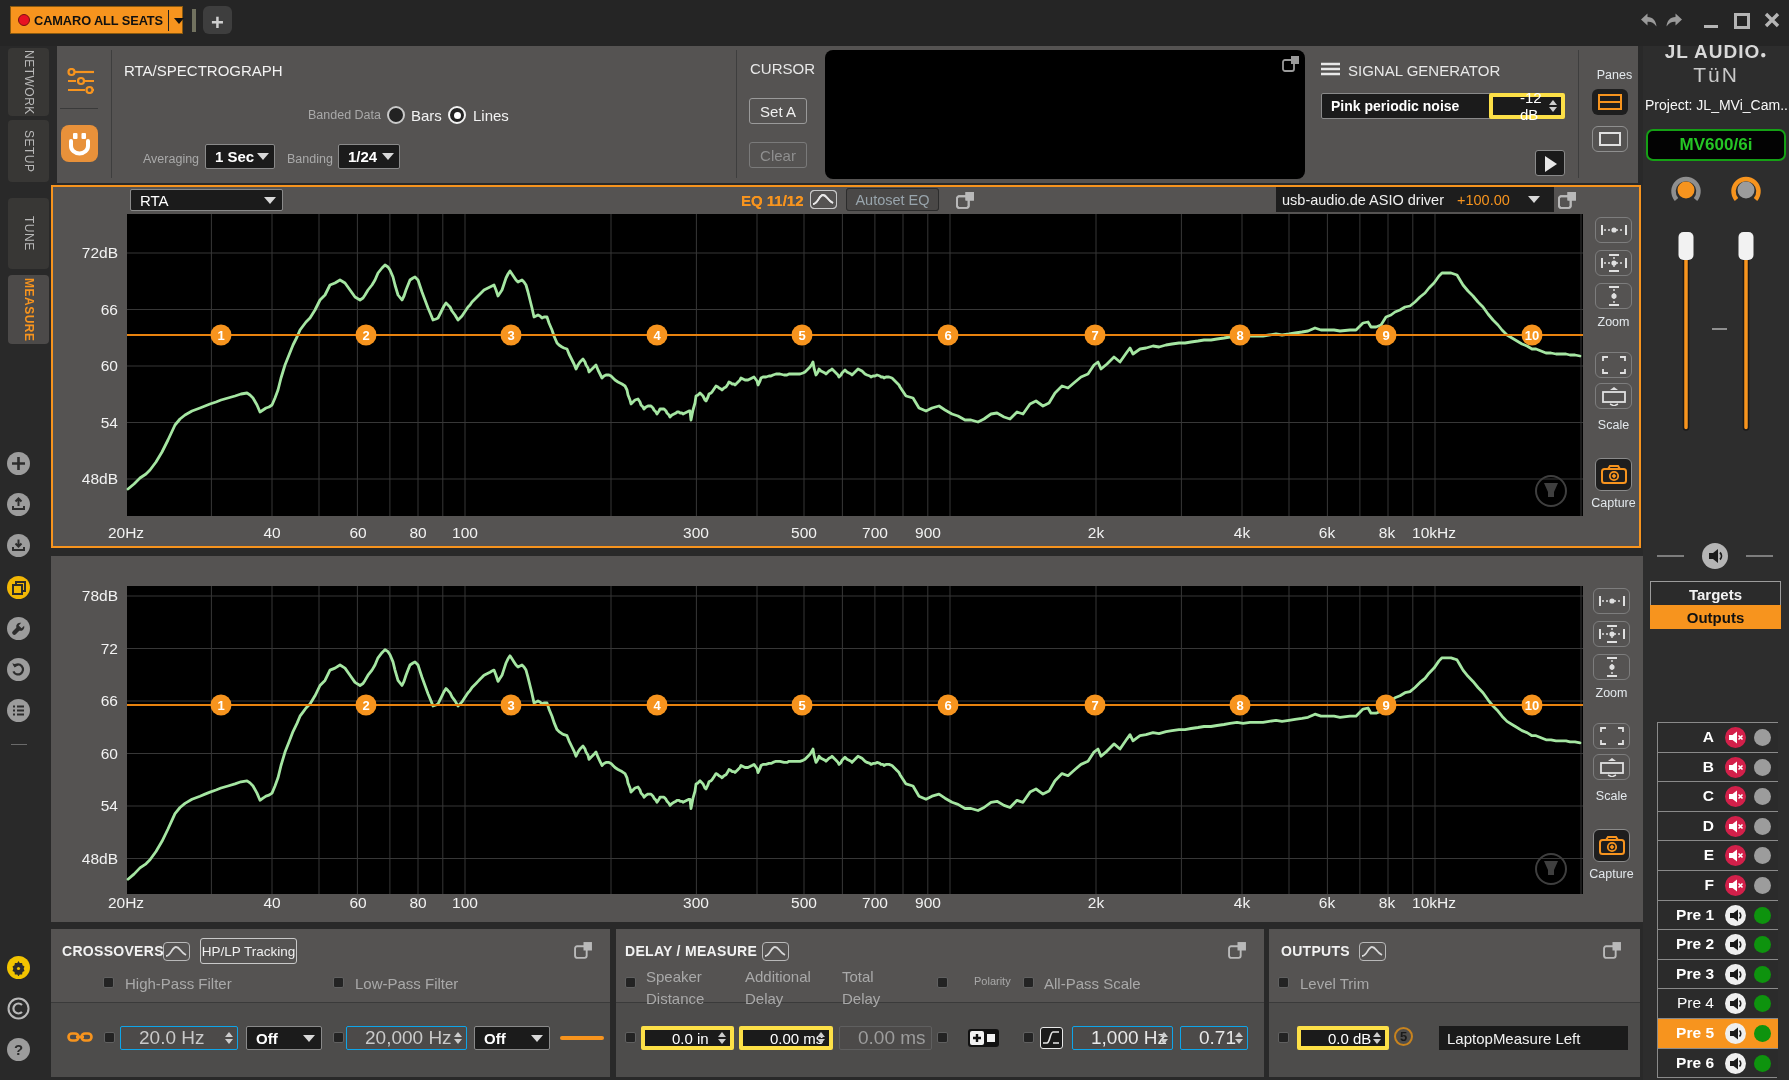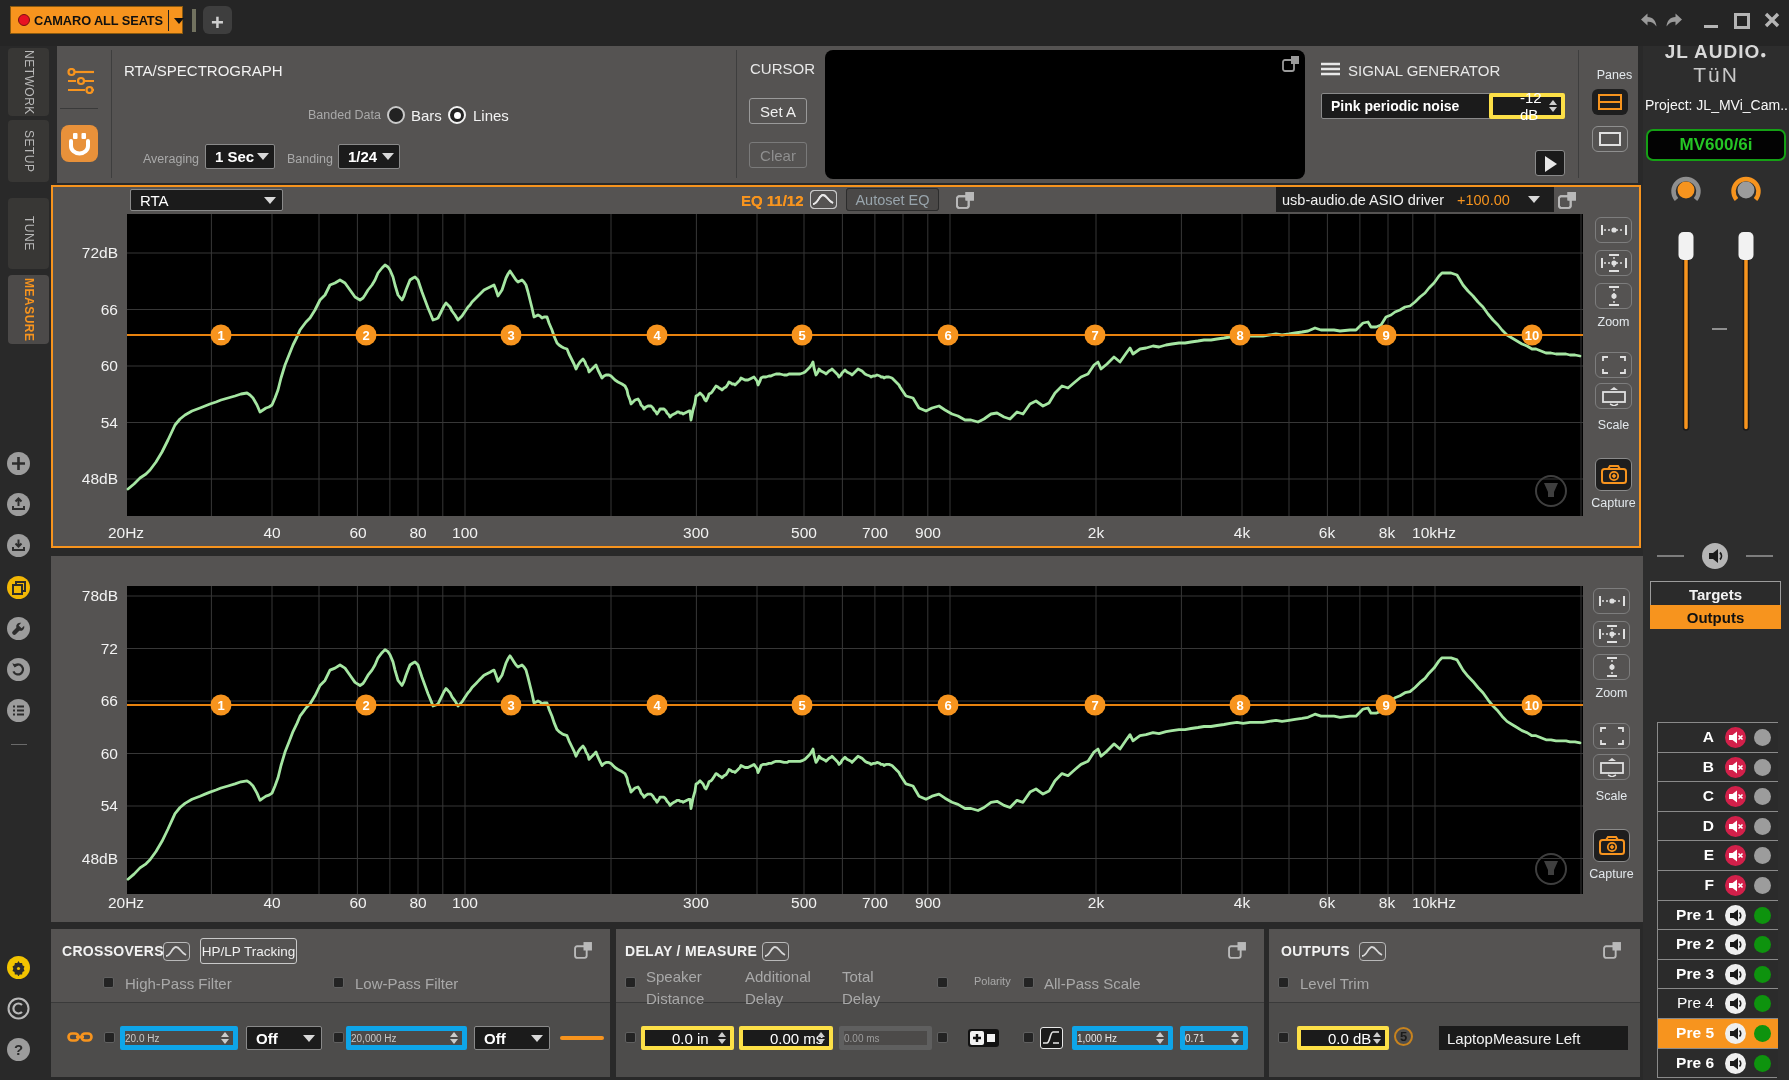--- a/index.html
+++ b/index.html
@@ -3,21 +3,21 @@
 *{margin:0;padding:0;box-sizing:border-box}
 html,body{width:1789px;height:1080px;overflow:hidden;background:#292929}
 body{font-family:"Liberation Sans",sans-serif;color:#f2f2f2;position:relative}
 .abs{position:absolute}
 .panel{position:absolute;background:#555352}
 .vtab{position:absolute;left:8px;width:41px;background:#383735;border-radius:4px;color:#b9b9b9;
  writing-mode:vertical-rl;font-size:12px;letter-spacing:0.5px;display:flex;align-items:center;justify-content:center;overflow:hidden}
 .cicon{position:absolute;left:7px;width:23px;height:23px;border-radius:50%;background:#9c9c9c;display:flex;align-items:center;justify-content:center}
 .ddk{position:absolute;background:#1b1b1b;border:1px solid #8a8a8a;border-radius:2px;color:#fff;font-size:15px;font-weight:bold;display:flex;align-items:center;padding-left:9px}
 .caret{width:0;height:0;border-left:6px solid transparent;border-right:6px solid transparent;border-top:7px solid #d8d8d8;position:absolute}
-.spin{position:absolute;background:#4c4a49;border:5px solid #0ea5e9;border-radius:2px;color:#e8e8e8;font-size:10px;display:flex;align-items:center;padding-left:0}
+.spin{position:absolute;background:#4c4a49;border:1px solid #0ea5e9;border-radius:2px;color:#e8e8e8;font-size:19px;display:flex;align-items:center;padding-left:18px}
 .spink{position:absolute;background:#1b1b1b;border:4px solid #fde047;border-radius:2px;color:#fff;font-weight:normal;font-size:15px;display:flex;align-items:center;padding-left:27px}
 .arrows{position:absolute;right:4px;top:0;height:100%;display:flex;flex-direction:column;justify-content:center;gap:2px}
 .arrows i{display:block;width:0;height:0;border-left:4.5px solid transparent;border-right:4.5px solid transparent}
 .arrows .up{border-bottom:5px solid #ccc}.arrows .dn{border-top:5px solid #ccc}
 .chk{position:absolute;width:11px;height:11px;background:#232323;border:1px solid #606060;border-radius:2px}
 .glab{position:absolute;color:#a9a9a9;font-size:14px}
 .btn{position:absolute;border:1px solid #9a9a9a;border-radius:3px;color:#f0f0f0;font-size:14px;display:flex;align-items:center;justify-content:center;background:transparent}
 .tbtn{position:absolute;left:5px;width:37px;height:26px;border:1px solid #7d7d7d;border-radius:6px;display:flex;align-items:center;justify-content:center}
 .tlab{position:absolute;left:0;width:47px;text-align:center;font-size:12.5px;color:#e3e8ec}
 </style></head><body>

